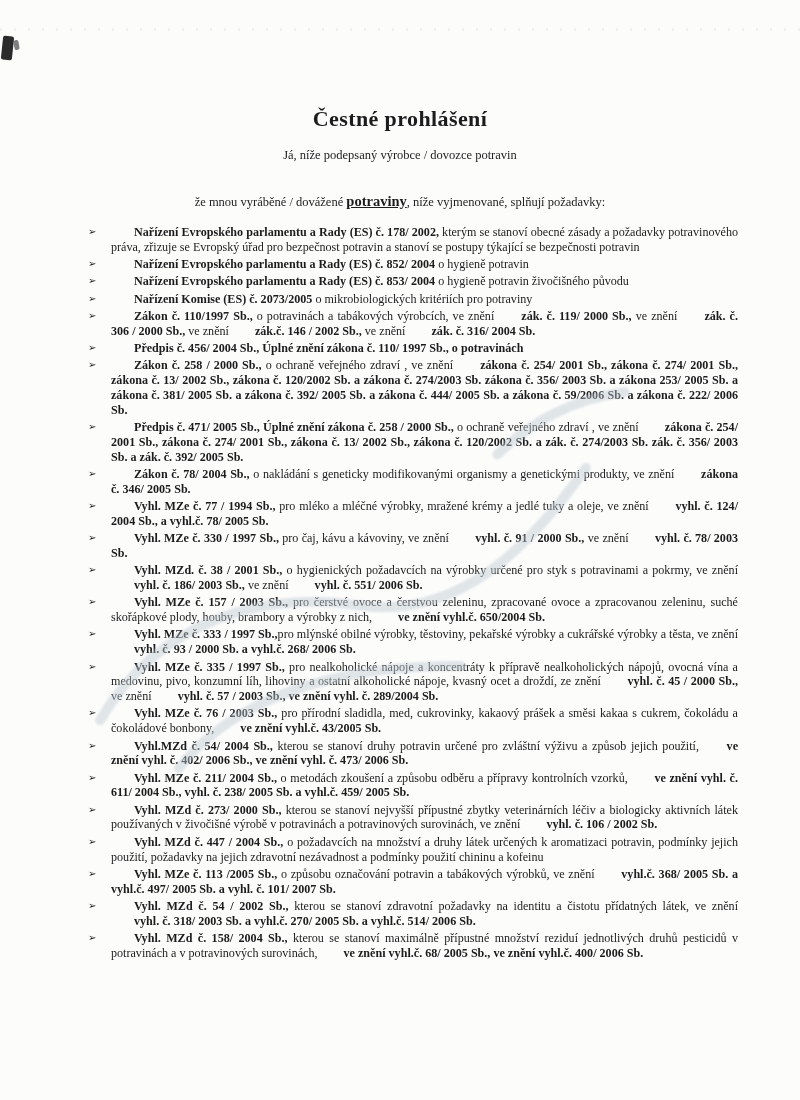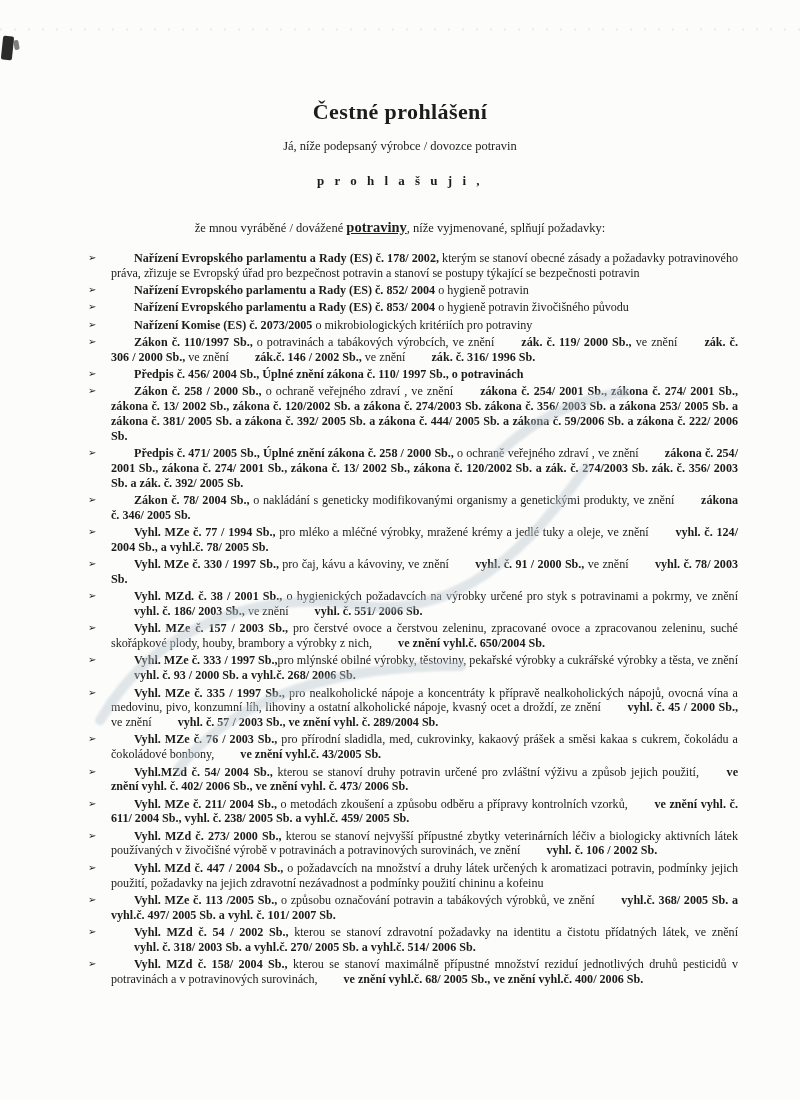--- a/index.html
+++ b/index.html
@@ -24,21 +24,21 @@
   }
   .corner-mark2{
     position:absolute;top:40px;left:14px;width:5px;height:10px;
     background:#4a4a4a;border-radius:2px;transform:rotate(-10deg);opacity:.7;
   }
   .watermark{
     position:absolute;left:10px;top:300px;width:720px;height:560px;
     pointer-events:none;opacity:.45;filter:blur(1px);
   }
   .title{
-    text-align:center;margin:9px;padding-top:90px;
+    text-align:center;margin:16px;padding-top:90px;
     font-size:22px;font-weight:bold;letter-spacing:.4px;
   }
   .intro{
     text-align:center;margin-top:14px;font-size:12.5px;
   }
   .declaration{
     text-align:center;margin-top:19px;font-size:13px;font-weight:bold;letter-spacing:3.5px;
   }
   .requirements{
     text-align:center;margin-top:30px;font-size:12.5px;
@@ -75,21 +75,20 @@
       <path d="M60 330 C 150 250, 260 260, 340 300 C 430 345, 520 300, 600 240"></path>
       <path d="M120 400 C 210 340, 330 360, 420 390"></path>
       <path d="M520 200 C 560 180, 610 170, 660 180"></path>
     </g>
   </svg>
 
   <h1 class="title">Čestné prohlášení</h1>
 
   <div class="intro">Já, níže podepsaný výrobce / dovozce potravin</div>
 
-  <div class="declaration">p r o h l a š u j i ,</div>
 
   <div class="requirements">
     <span>že mnou vyráběné / dovážené </span><span class="highlight">potraviny</span><span>, níže vyjmenované, splňují požadavky:</span>
   </div>
 
   <div class="list">
       <div class="item">
         <span class="bullet">➢</span>
         <span class="item-text"><span class="b">Nařízení Evropského parlamentu a Rady (ES) č. 178/ 2002,</span><span> kterým se stanoví obecné zásady a požadavky potravinového práva, zřizuje se Evropský úřad pro bezpečnost potravin a stanoví se postupy týkající se bezpečnosti potravin</span></span>
       </div>
@@ -100,21 +99,21 @@
       <div class="item">
         <span class="bullet">➢</span>
         <span class="item-text"><span class="b">Nařízení Evropského parlamentu a Rady (ES) č. 853/ 2004</span><span> o hygieně potravin živočišného původu</span></span>
       </div>
       <div class="item">
         <span class="bullet">➢</span>
         <span class="item-text"><span class="b">Nařízení Komise (ES) č. 2073/2005</span><span> o mikrobiologických kritériích pro potraviny</span></span>
       </div>
       <div class="item">
         <span class="bullet">➢</span>
-        <span class="item-text"><span class="b">Zákon č. 110/1997 Sb.,</span><span> o potravinách a tabákových výrobcích, ve znění </span><span class="b">zák. č. 119/ 2000 Sb.,</span><span> ve znění </span><span class="b">zák. č. 306 / 2000 Sb.,</span><span> ve znění </span><span class="b">zák.č. 146 / 2002 Sb.,</span><span> ve znění </span><span class="b">zák. č. 316/ 1996 Sb.</span></span>
+        <span class="item-text"><span class="b">Zákon č. 110/1997 Sb.,</span><span> o potravinách a tabákových výrobcích, ve znění </span><span class="b">zák. č. 119/ 2000 Sb.,</span><span> ve znění </span><span class="b">zák. č. 306 / 2000 Sb.,</span><span> ve znění </span><span class="b">zák.č. 146 / 2002 Sb.,</span><span> ve znění </span><span class="b">zák. č. 316/ 2004 Sb.</span></span>
       </div>
       <div class="item">
         <span class="bullet">➢</span>
         <span class="item-text"><span class="b">Předpis č. 456/ 2004 Sb., Úplné znění zákona č. 110/ 1997 Sb., o potravinách</span></span>
       </div>
       <div class="item">
         <span class="bullet">➢</span>
         <span class="item-text"><span class="b">Zákon č. 258 / 2000 Sb.,</span><span> o ochraně veřejného zdraví , ve znění </span><span class="b">zákona č. 254/ 2001 Sb., zákona č. 274/ 2001 Sb., zákona č. 13/ 2002 Sb., zákona č. 120/2002 Sb. a zákona č. 274/2003 Sb.  zákona č. 356/ 2003 Sb. a zákona 253/ 2005 Sb. a zákona č. 381/ 2005 Sb. a zákona č. 392/ 2005 Sb. a zákona č. 444/ 2005 Sb. a zákona č. 59/2006 Sb. a zákona č. 222/ 2006 Sb.</span></span>
       </div>
       <div class="item">

